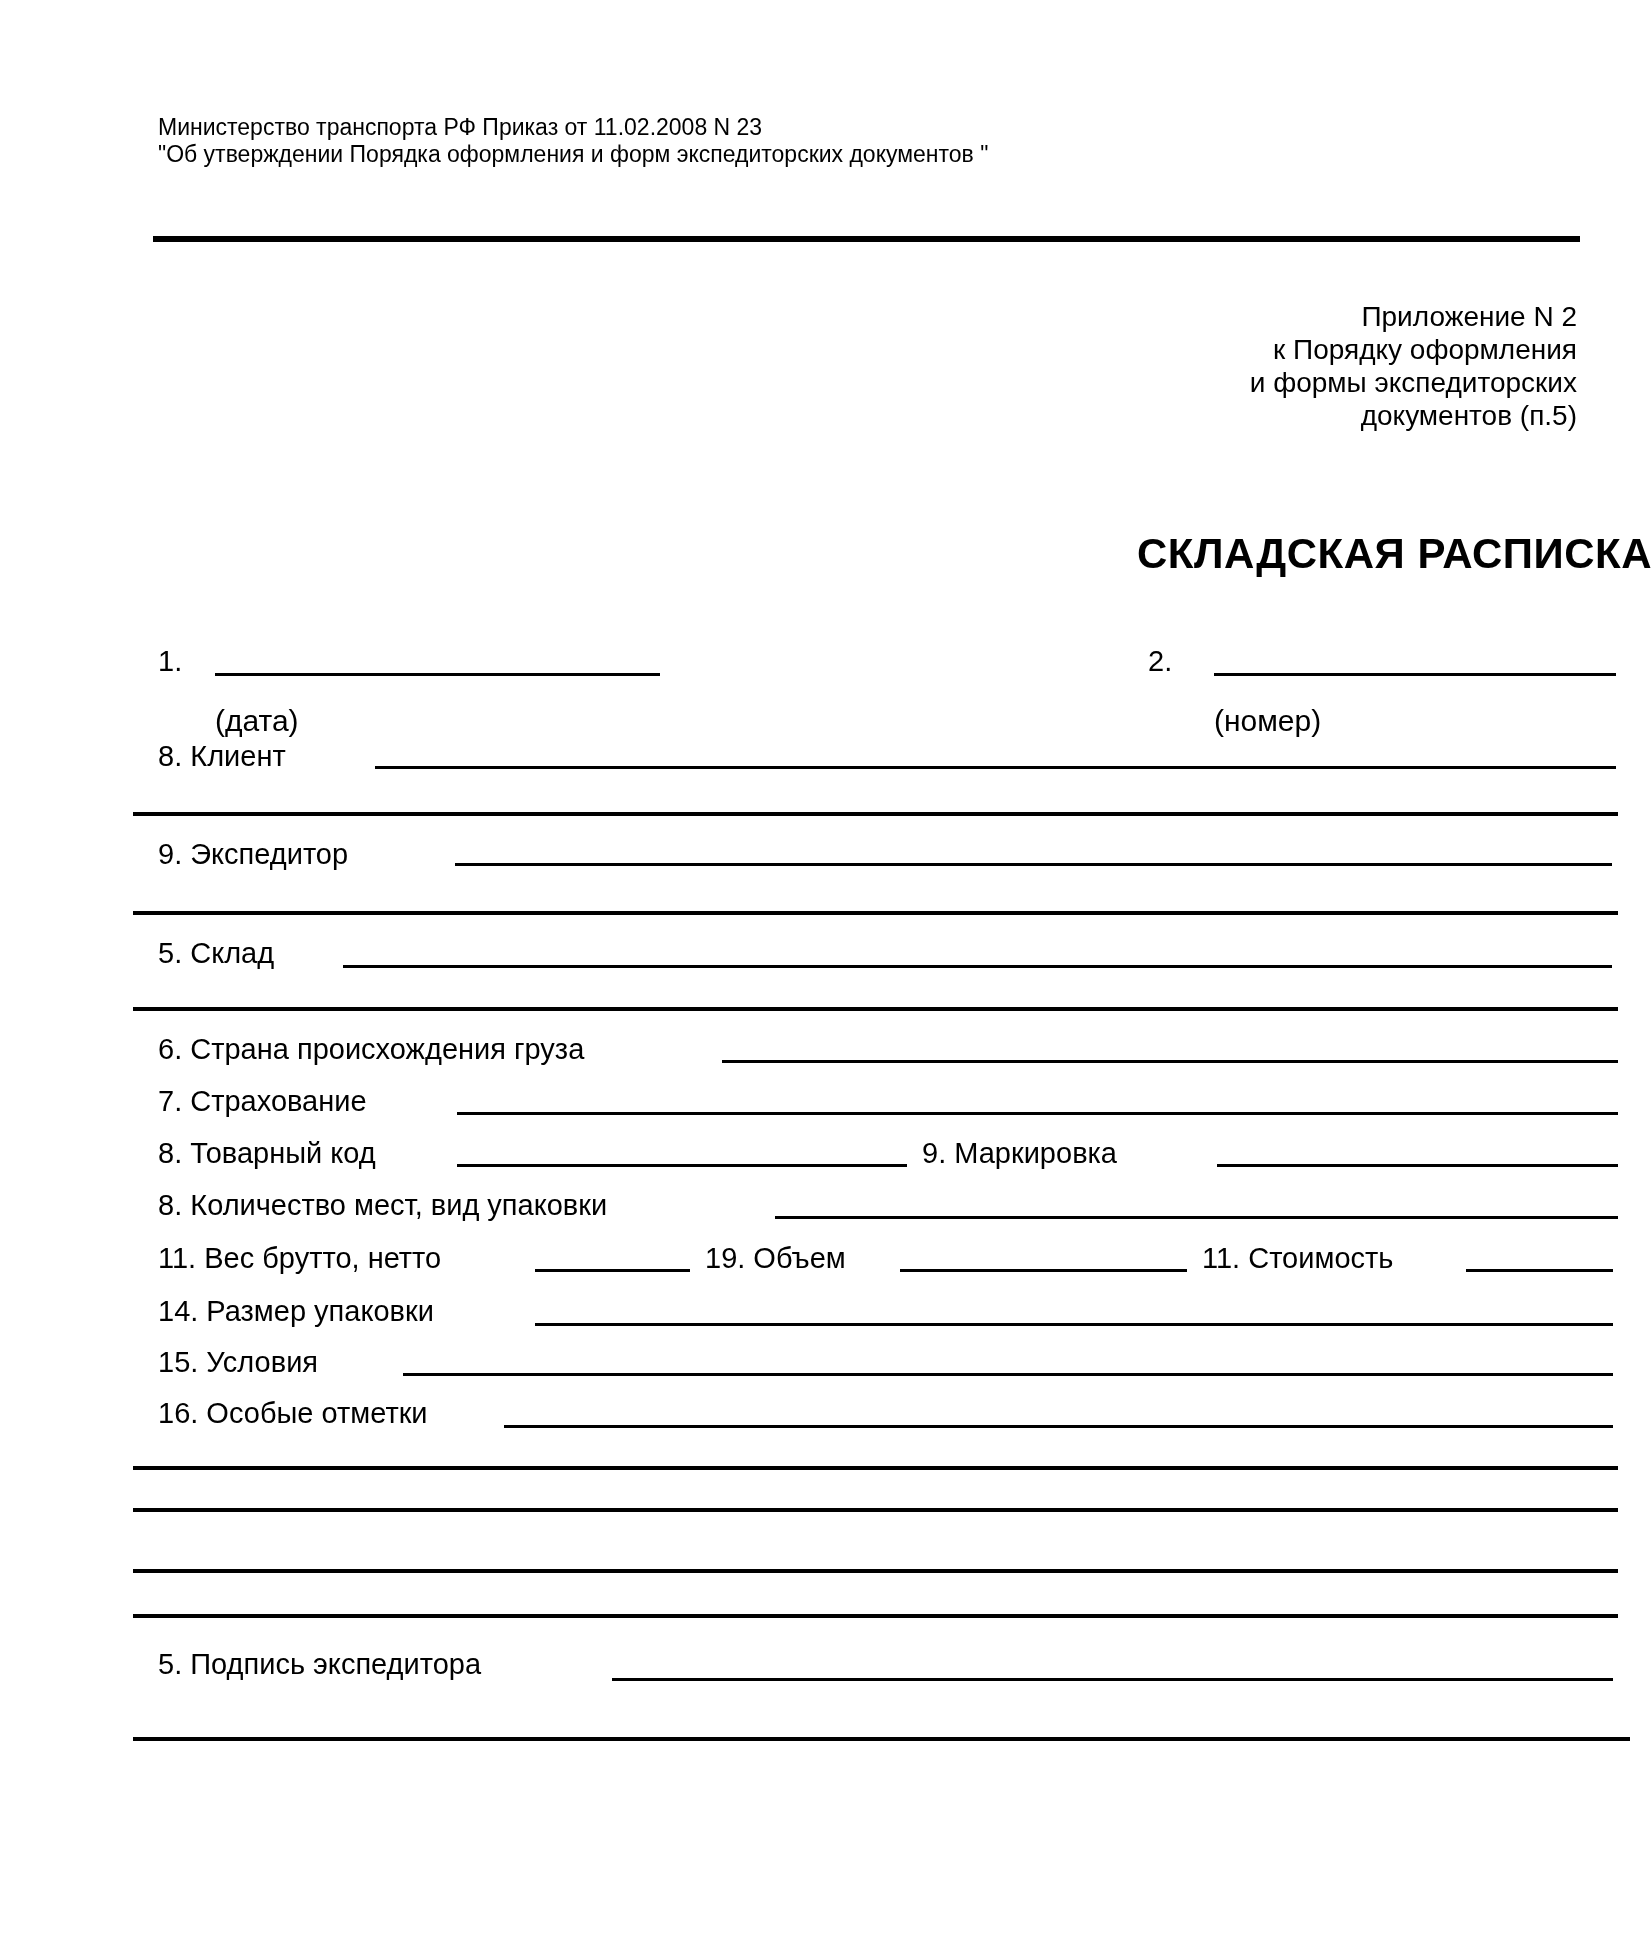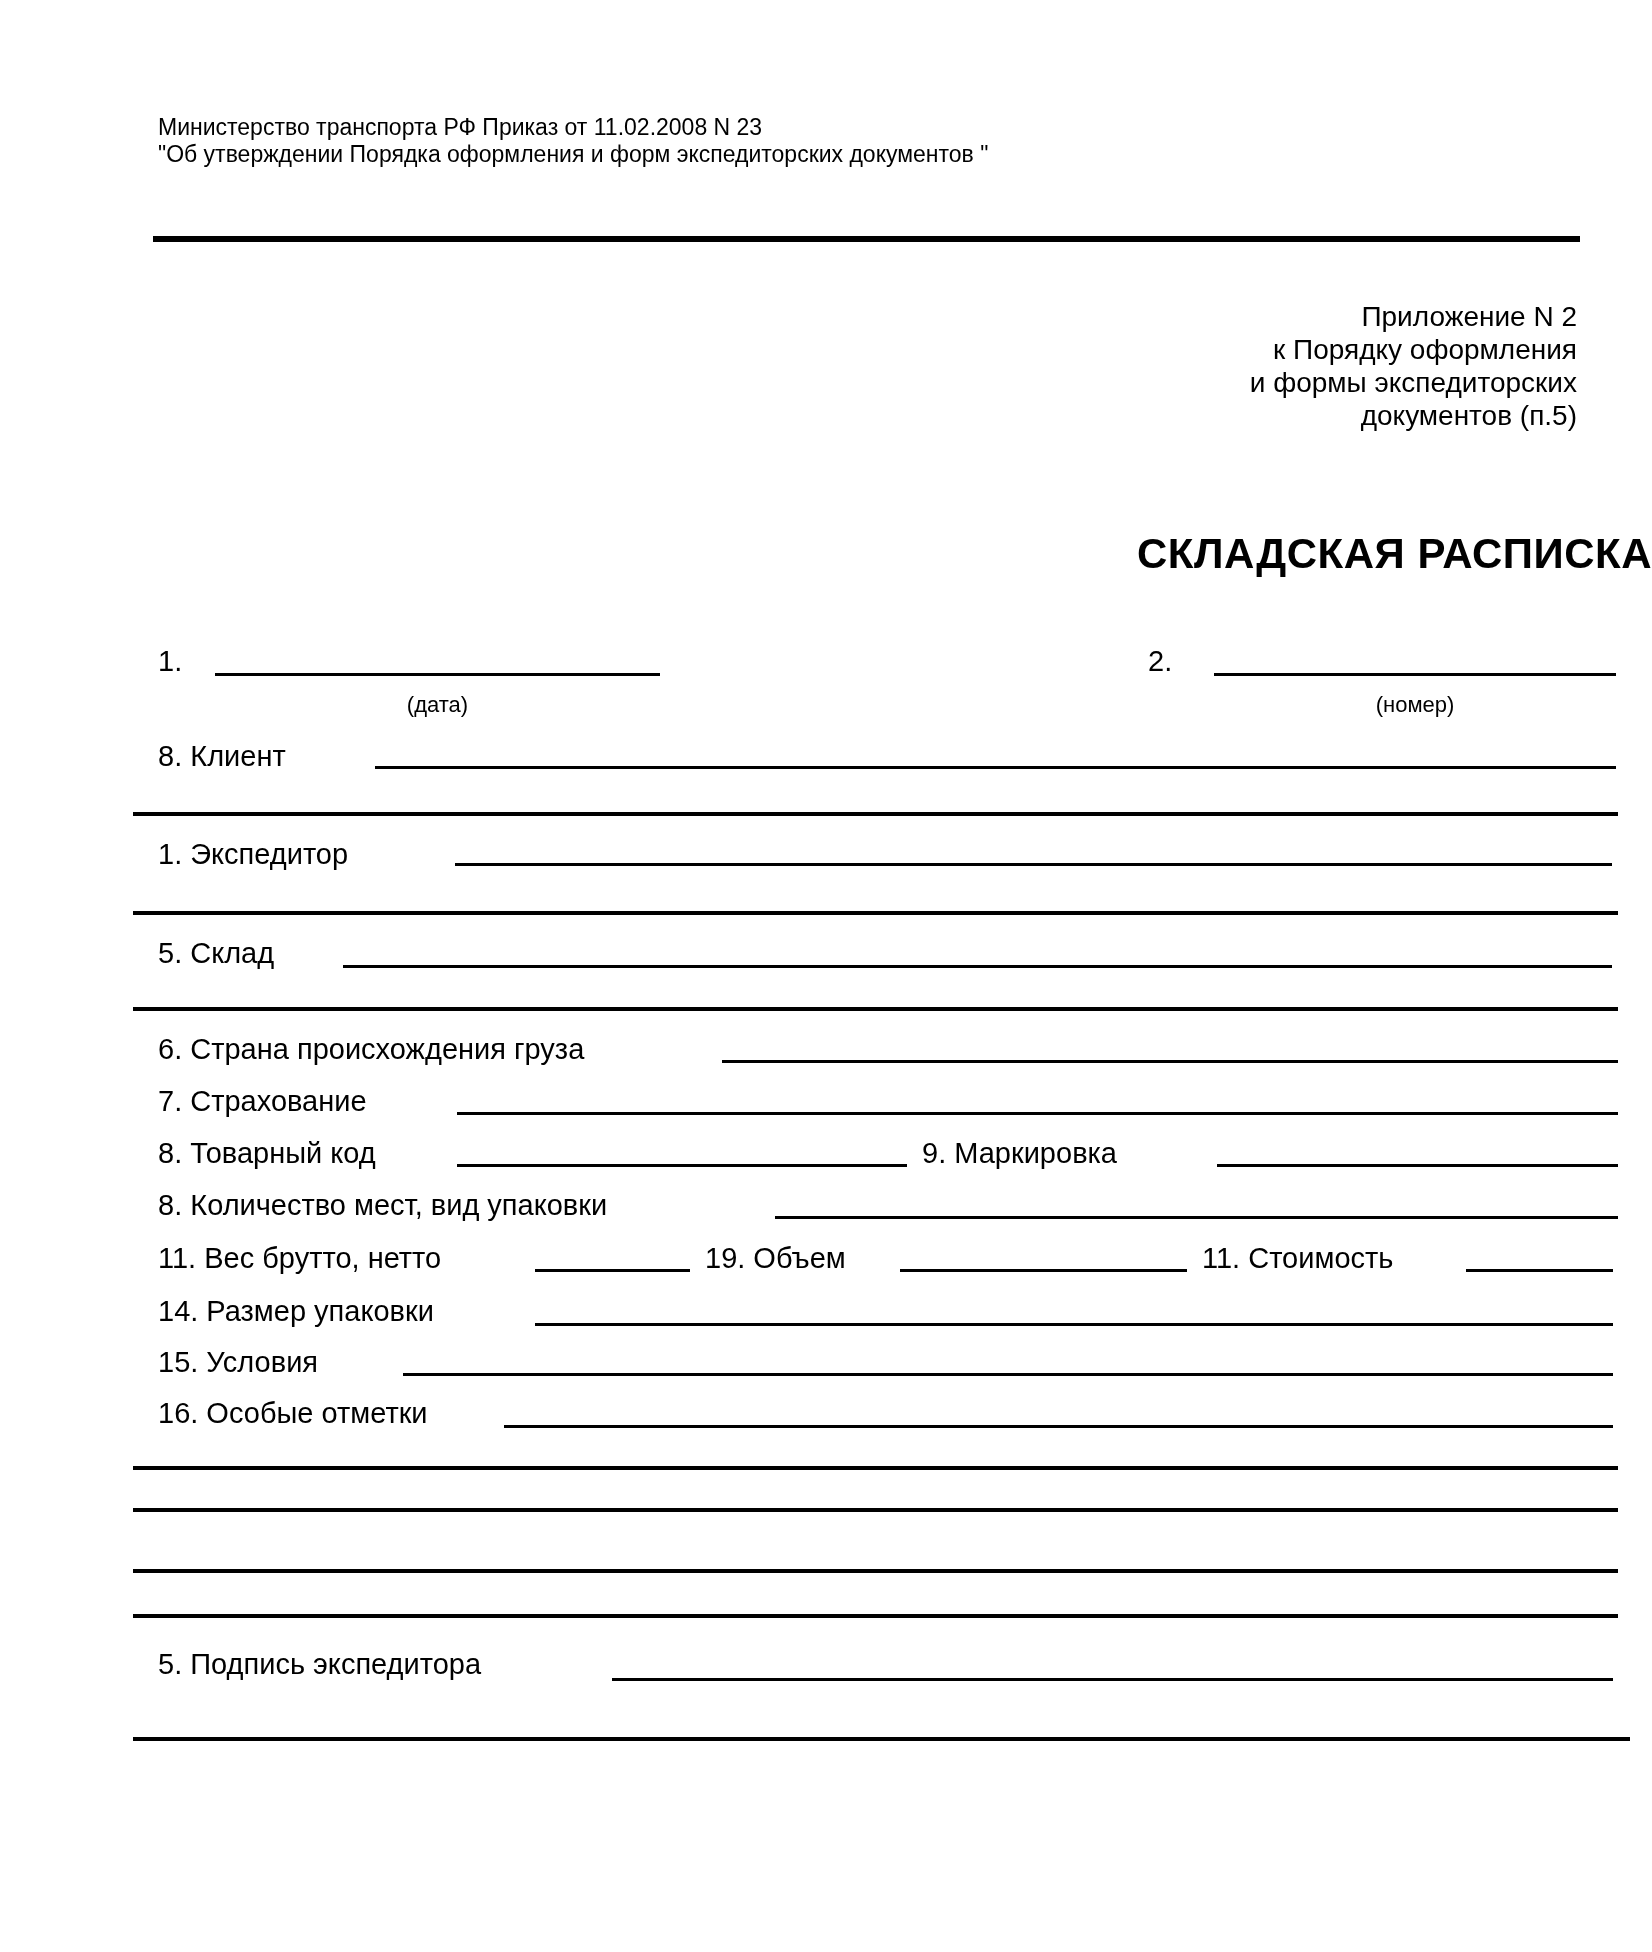--- a/index.html
+++ b/index.html
@@ -50,23 +50,23 @@
     font-weight: bold;
     letter-spacing: 0.5px;
     white-space: nowrap;
   }
   .flabel {
     font-size: 29px;
     line-height: 32px;
     white-space: nowrap;
   }
   .caption {
-    font-size: 22px;
+    font-size: 30px;
     line-height: 30px;
-    text-align: center;
+    margin-top: 16px;
   }
   .line {
     height: 3px;
     background: #000000;
   }
   .fullline {
     left: 133px;
     width: 1485px;
     height: 4px;
     background: #000000;
@@ -96,21 +96,21 @@
   <div class="abs caption" style="left:215px; top:690px; width:445px">(дата)</div>
 
   <div class="abs flabel" style="left:1148px; top:645px">2.</div>
   <div class="abs line" style="left:1214px; top:673px; width:402px"></div>
   <div class="abs caption" style="left:1214px; top:690px; width:402px">(номер)</div>
 
   <div class="abs flabel" style="left:158px; top:740px">8. Клиент</div>
   <div class="abs line" style="left:375px; top:766px; width:1241px"></div>
   <div class="abs fullline" style="top:812px"></div>
 
-  <div class="abs flabel" style="left:158px; top:838px">1. Экспедитор</div>
+  <div class="abs flabel" style="left:158px; top:838px">9. Экспедитор</div>
   <div class="abs line" style="left:455px; top:863px; width:1157px"></div>
   <div class="abs fullline" style="top:911px"></div>
 
   <div class="abs flabel" style="left:158px; top:937px">5. Склад</div>
   <div class="abs line" style="left:343px; top:965px; width:1269px"></div>
   <div class="abs fullline" style="top:1007px"></div>
 
   <div class="abs flabel" style="left:158px; top:1033px">6. Страна происхождения груза</div>
   <div class="abs line" style="left:722px; top:1060px; width:896px"></div>
 

